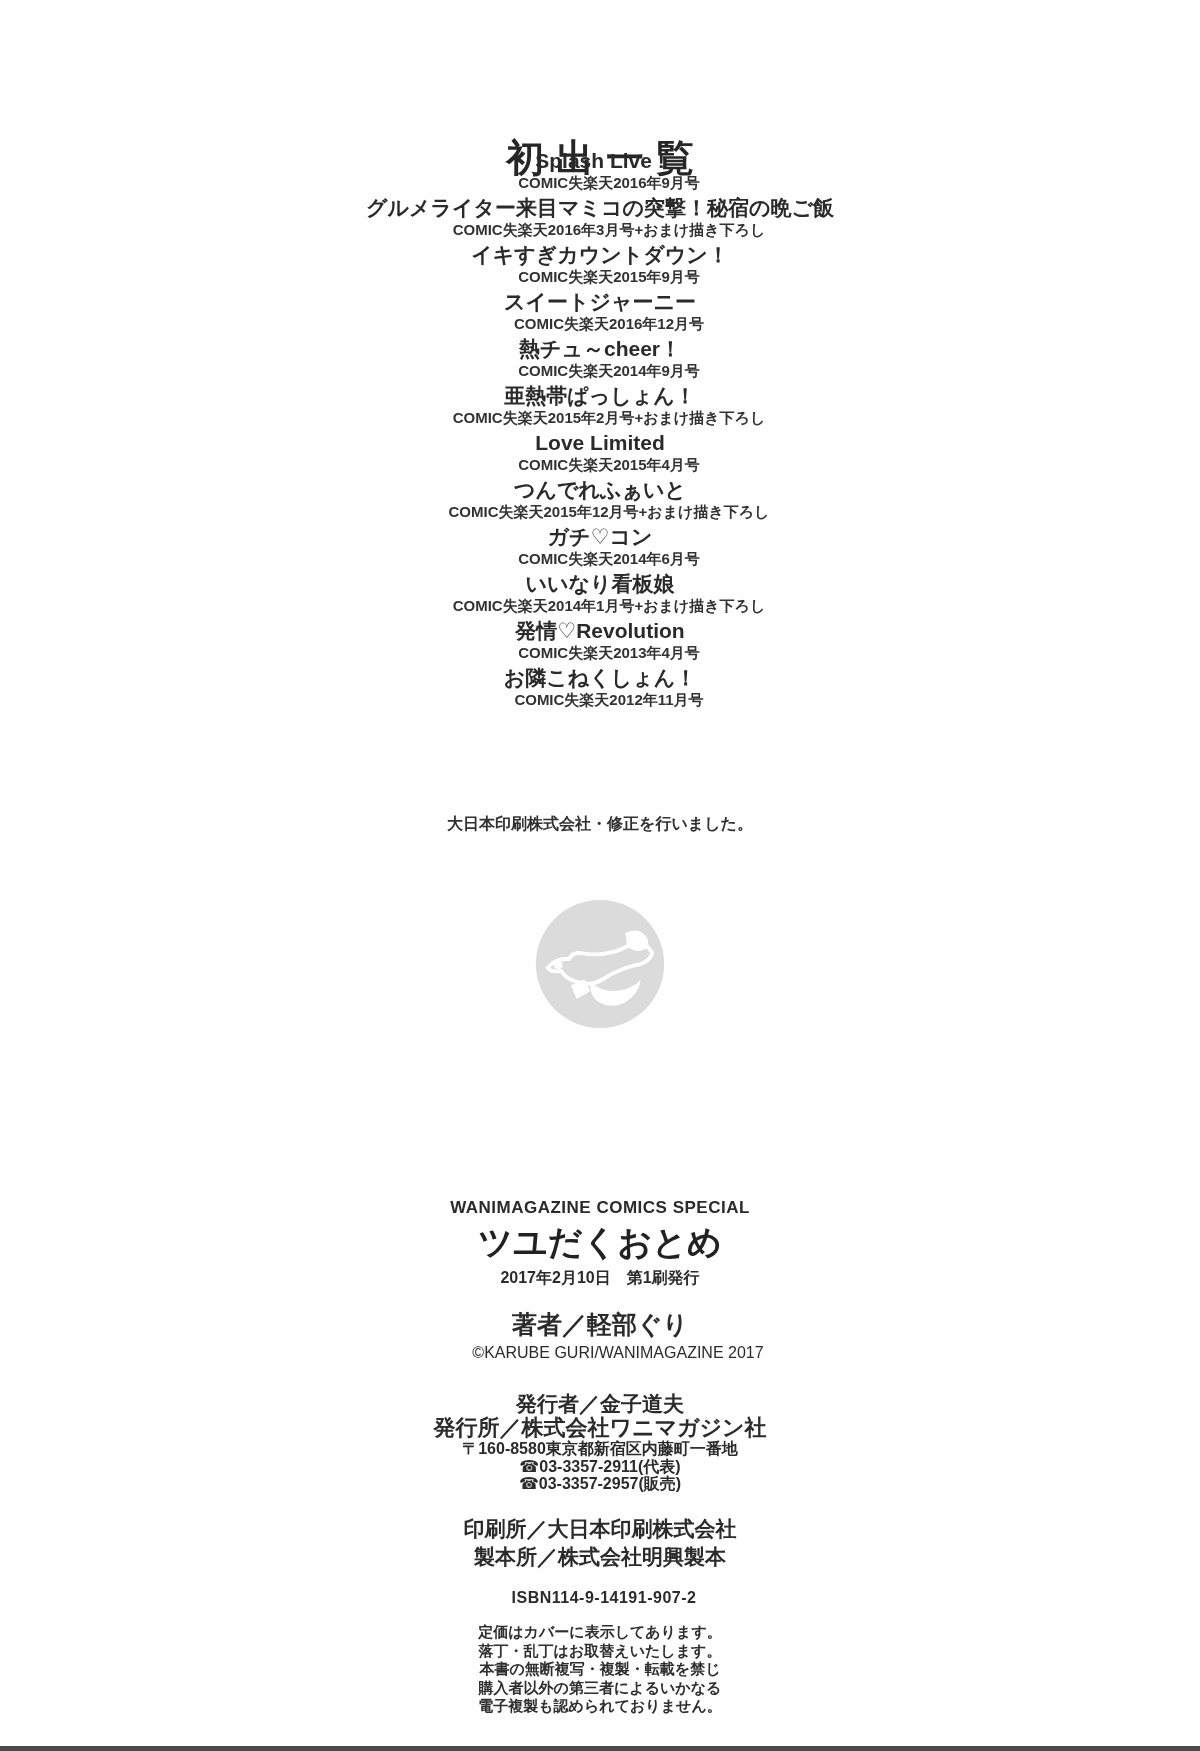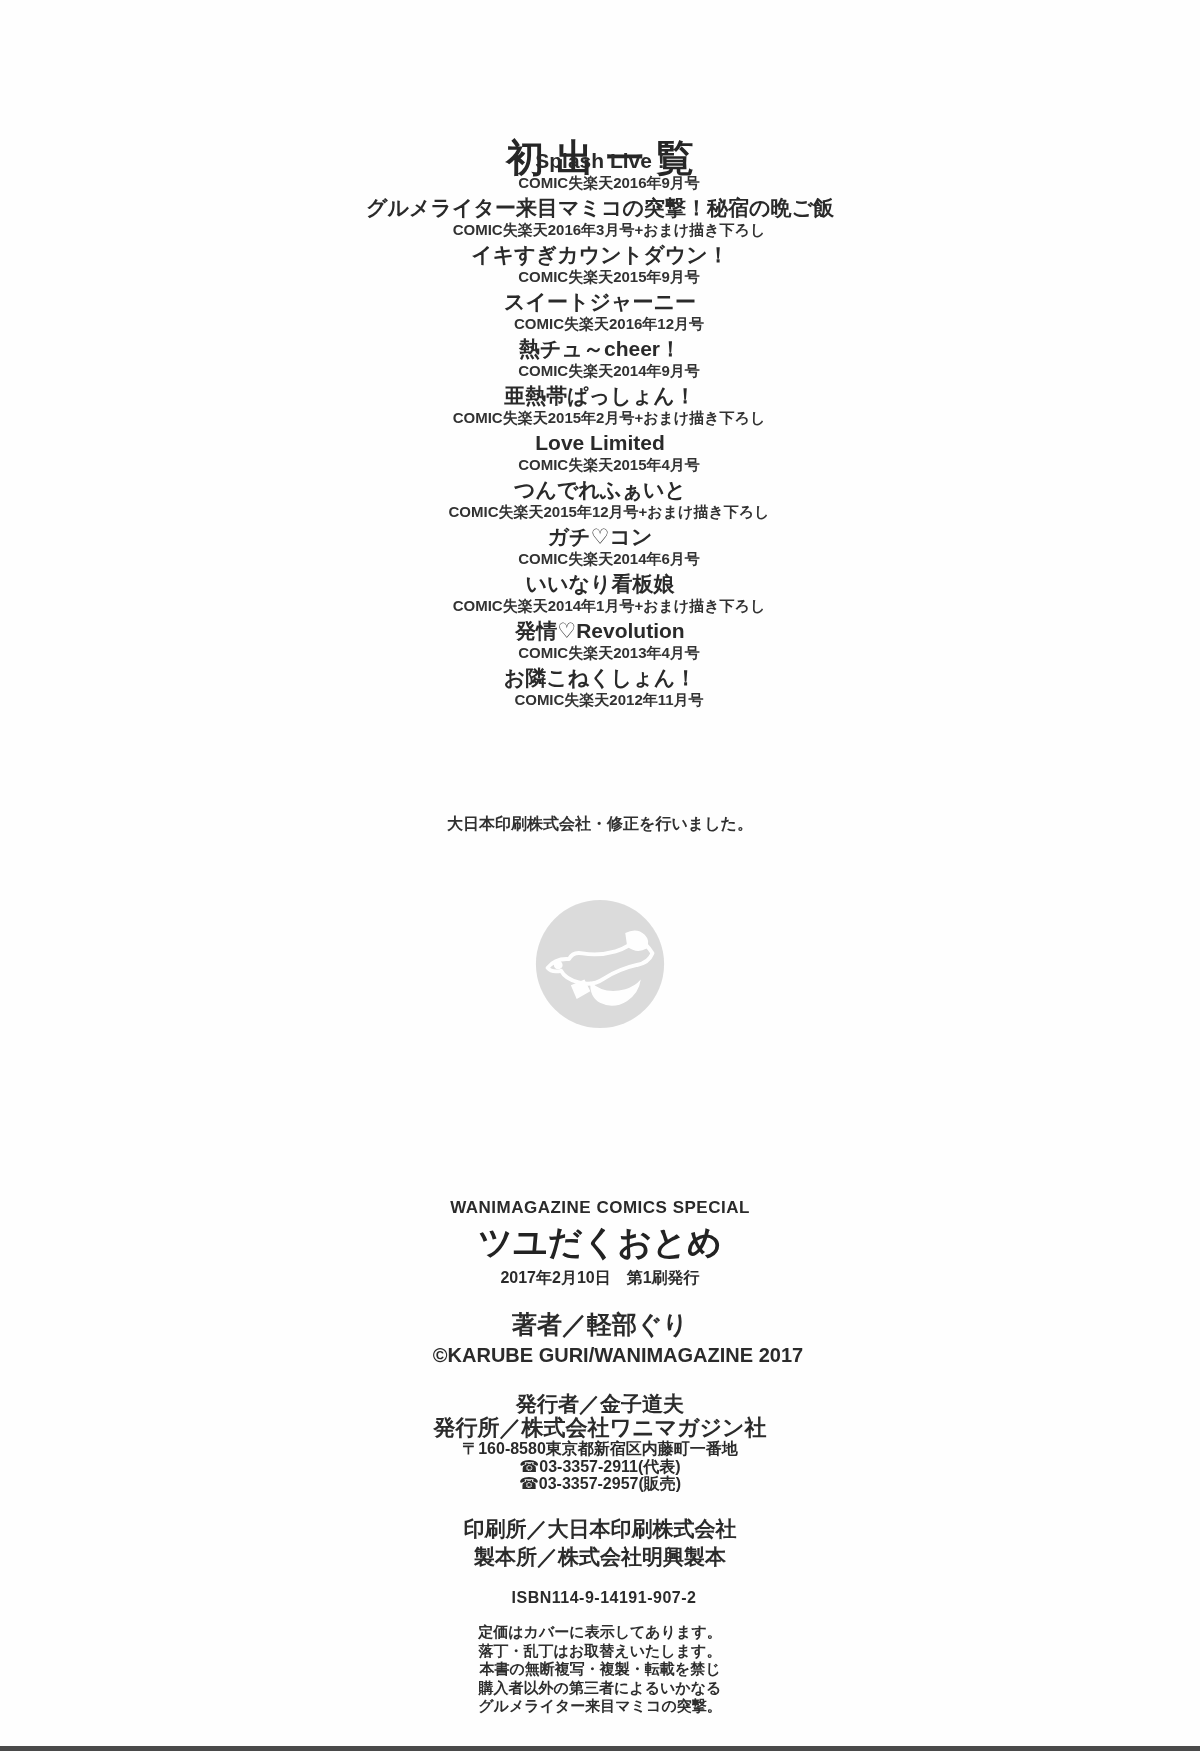--- a/index.html
+++ b/index.html
@@ -20,21 +20,21 @@
   .works{position:absolute;top:148px;left:0;right:0;text-align:center;}
   .entry{margin-bottom:3px;}
   .wtitle{font-size:21px;line-height:26px;font-weight:bold;color:#2a2a2a;text-align:center;}
   .wsource{font-size:15px;line-height:18px;font-weight:bold;color:#323232;padding-left:18px;}
   .note{top:766px;font-size:16px;font-weight:bold;color:#303030;}
   .logo{position:absolute;left:532px;top:896px;width:136px;height:136px;opacity:.92;}
   .imprint{top:1150px;font-size:17px;font-weight:bold;letter-spacing:.5px;color:#2a2a2a;text-align:center;}
   .booktitle{top:1172px;font-size:34px;font-weight:bold;color:#222;}
   .printdate{top:1220px;font-size:16px;font-weight:bold;}
   .author{top:1260px;font-size:25px;font-weight:bold;}
-  .copyright{top:1296px;font-size:20px;font-weight:bold;padding-left:36px;}
+  .copyright{top:1296px;font-size:16px;font-weight:normal;padding-left:36px;}
   .pubperson{top:1342px;font-size:21px;font-weight:bold;}
   .pubhouse{top:1365px;font-size:22px;font-weight:bold;}
   .address{top:1391px;font-size:16px;font-weight:bold;}
   .phone1{top:1409px;font-size:16px;font-weight:bold;}
   .phone2{top:1426px;font-size:16px;font-weight:bold;}
   .printer{top:1467px;font-size:21px;font-weight:bold;}
   .binder{top:1495px;font-size:21px;font-weight:bold;}
   .isbn{top:1541px;font-size:16px;font-weight:bold;letter-spacing:.5px;padding-left:8px;}
   .notices{top:1575px;font-size:15px;line-height:18.5px;font-weight:bold;color:#2e2e2e;}
   .edgebar{position:absolute;left:0;right:0;bottom:0;height:5px;background:#4a4a4a;}
@@ -123,17 +123,17 @@
   <div class="center printer">印刷所／大日本印刷株式会社</div>
   <div class="center binder">製本所／株式会社明興製本</div>
 
   <div class="center isbn">ISBN114-9-14191-907-2</div>
 
   <div class="center notices">
     <div>定価はカバーに表示してあります。</div>
     <div>落丁・乱丁はお取替えいたします。</div>
     <div>本書の無断複写・複製・転載を禁じ</div>
     <div>購入者以外の第三者によるいかなる</div>
-    <div>グルメライター来目マミコの突撃。</div>
+    <div>電子複製も認められておりません。</div>
   </div>
 
   <div class="edgebar"></div>
 </div>
 
 </body></html>

